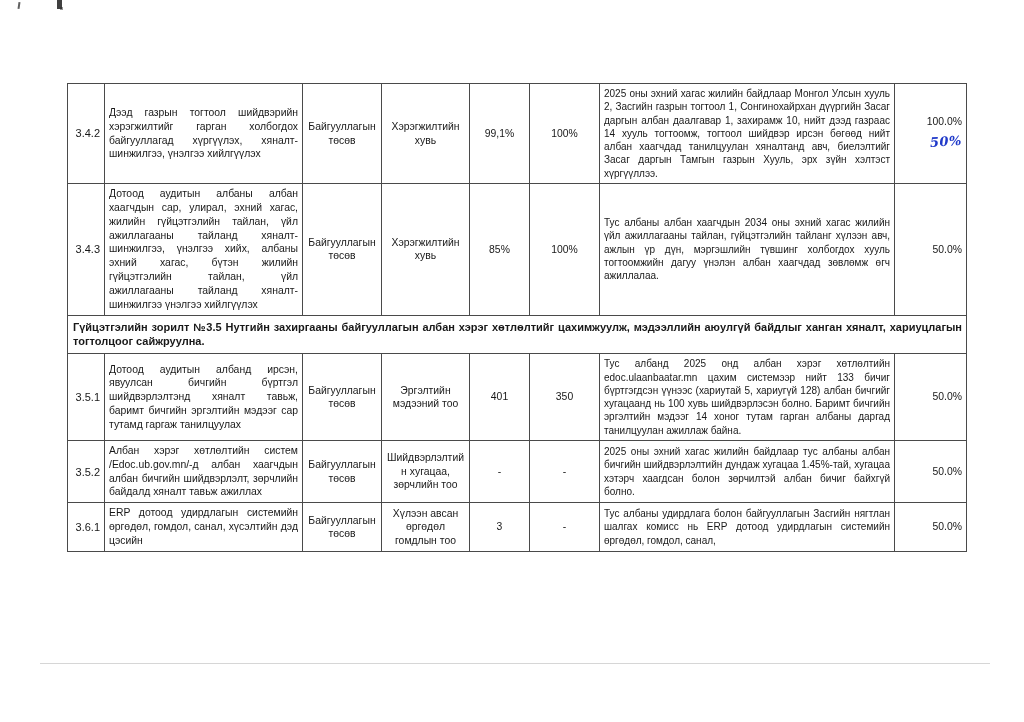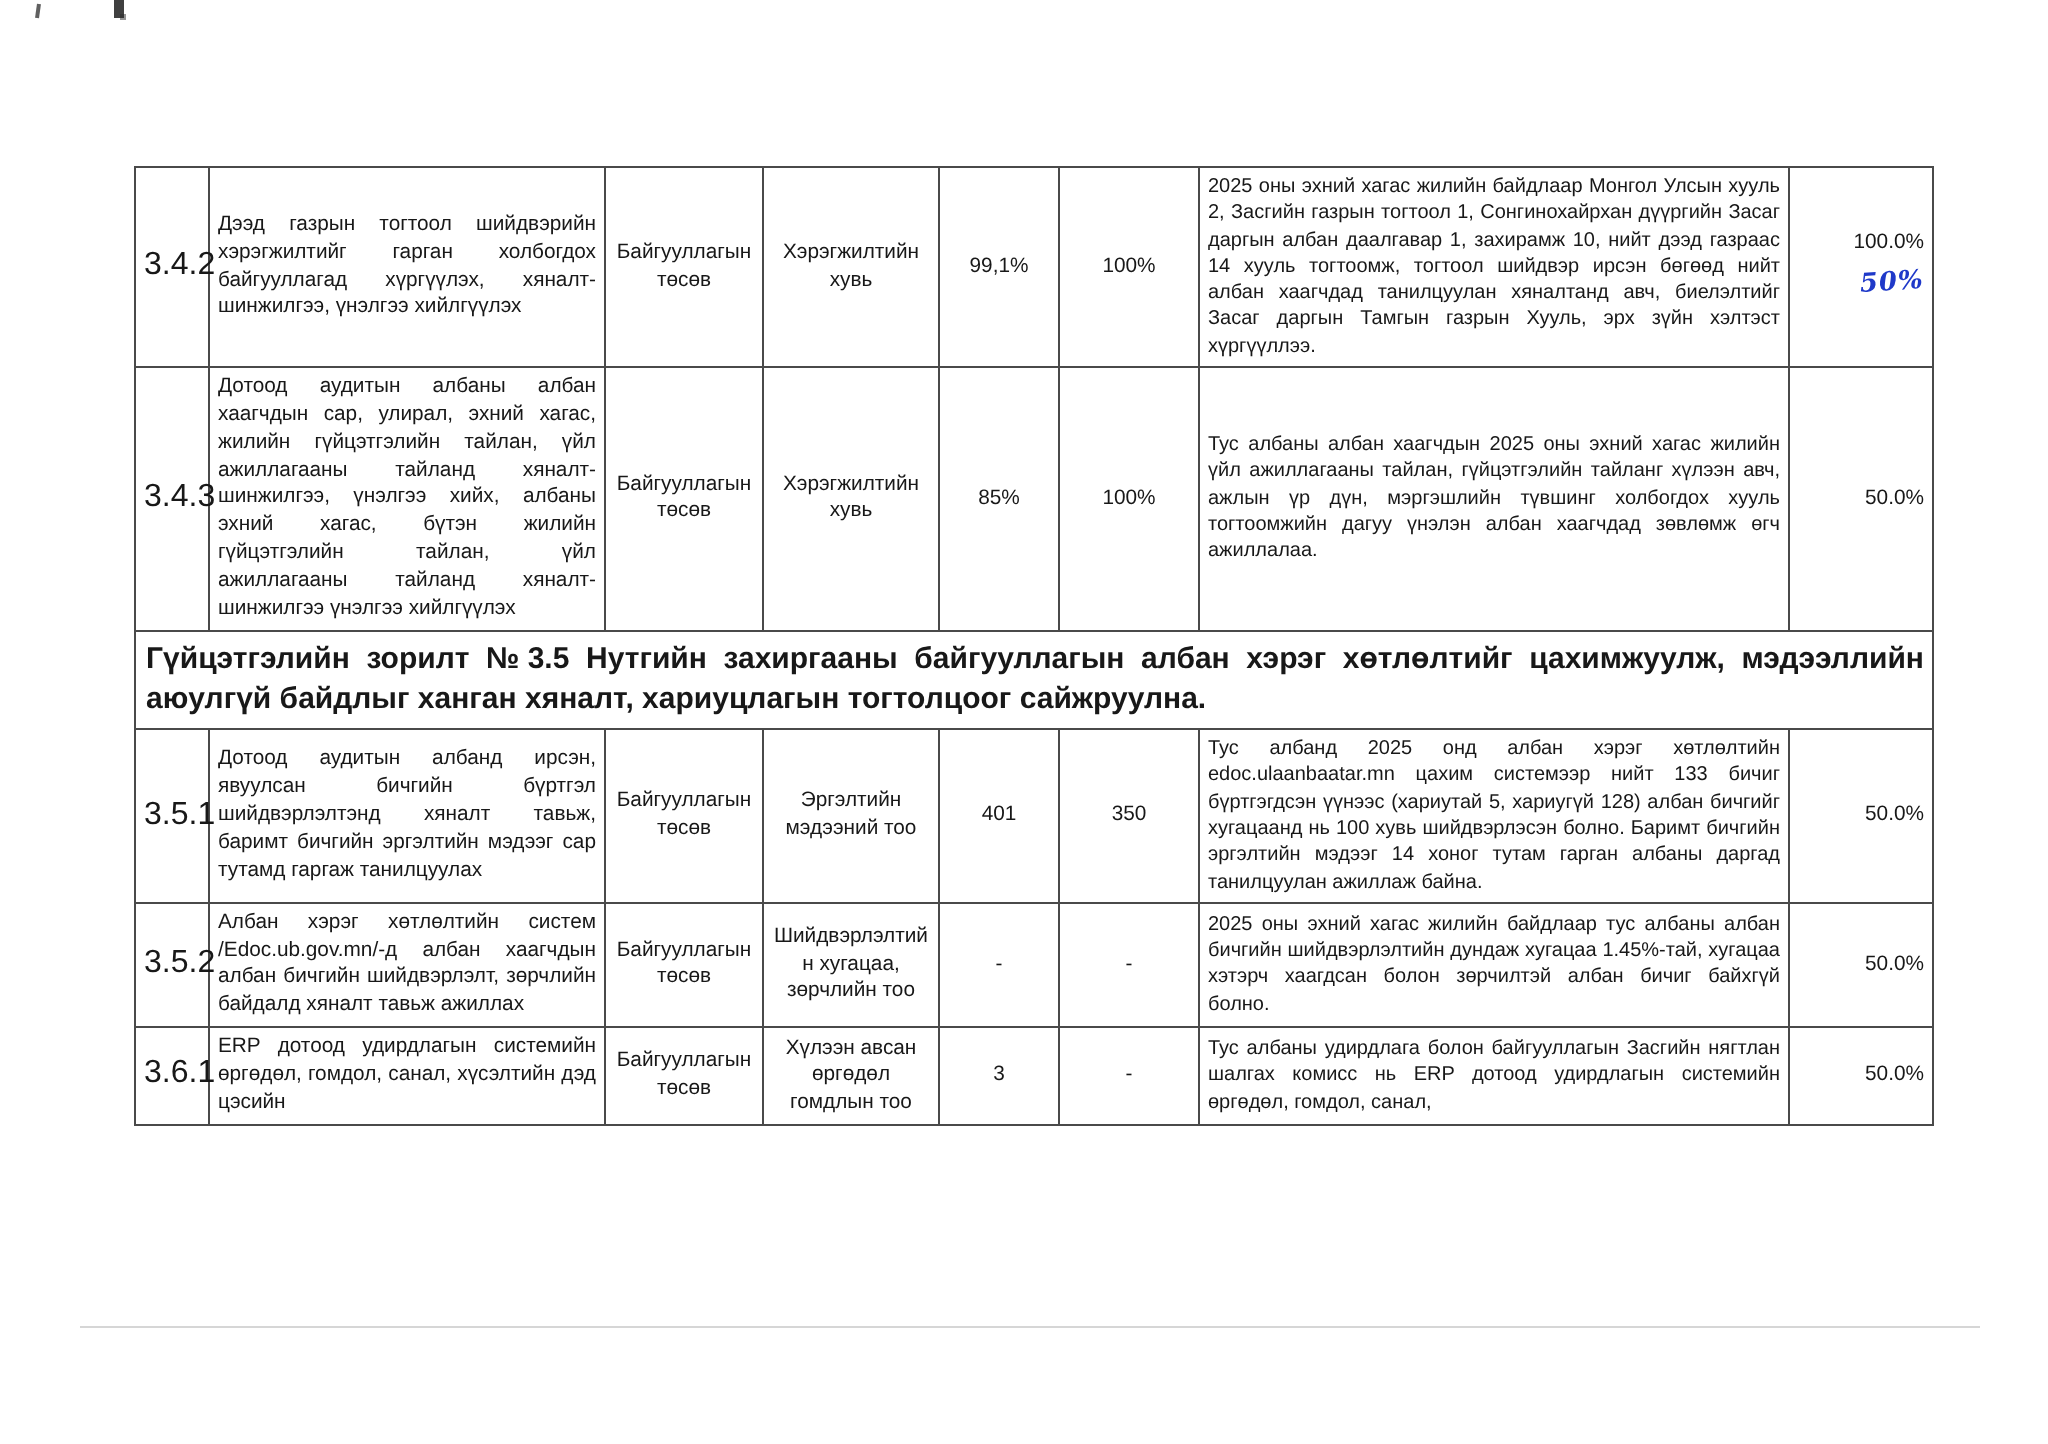--- a/index.html
+++ b/index.html
@@ -55,22 +55,22 @@
   col.c-idx   { width: 37px;  }
   col.c-task  { width: 198px; }
   col.c-src   { width: 79px;  }
   col.c-meas  { width: 88px;  }
   col.c-plan  { width: 60px;  }
   col.c-fact  { width: 70px;  }
   col.c-desc  { width: 295px; }
   col.c-pct   { width: 72px;  }
 
   .cell-idx {
-    text-align: center;
-    font-size: 16px;
+    text-align: right;
+    font-size: 11px;
     padding-left: 3px;
     white-space: nowrap;
   }
   .cell-task {
     text-align: justify;
     text-align-last: left;
     hyphens: none;
     font-size: 10.4px;
     line-height: 1.33;
     padding-left: 5px;
@@ -92,21 +92,21 @@
     text-align: right;
     font-size: 10.4px;
     position: relative;
   }
 
   tr.section-row td {
     padding: 4px 4px 4px 5px;
     text-align: justify;
     text-align-last: left;
     font-weight: bold;
-    font-size: 15px;
+    font-size: 11px;
     line-height: 1.35;
   }
 
   
   .handwritten {
     display: block;
     margin-top: 7px;
     color: #1f39c9;
     font-family: "DejaVu Serif", serif;
     font-style: italic;
@@ -162,21 +162,21 @@
         </td>
       </tr>
 
       <tr>
         <td class="cell-idx">3.4.3</td>
         <td class="cell-task">Дотоод аудитын албаны албан хаагчдын сар, улирал, эхний хагас, жилийн гүйцэтгэлийн тайлан, үйл ажиллагааны тайланд хяналт- шинжилгээ, үнэлгээ хийх, албаны эхний хагас, бүтэн жилийн гүйцэтгэлийн тайлан, үйл ажиллагааны тайланд хяналт-шинжилгээ үнэлгээ хийлгүүлэх</td>
         <td class="cell-center">Байгууллагын төсөв</td>
         <td class="cell-center">Хэрэгжилтийн хувь</td>
         <td class="cell-center">85%</td>
         <td class="cell-center">100%</td>
-        <td class="cell-desc">Тус албаны албан хаагчдын 2025 оны эхний хагас жилийн үйл ажиллагааны тайлан, гүйцэтгэлийн тайланг хүлээн авч, ажлын үр дүн, мэргэшлийн түвшинг холбогдох хууль тогтоомжийн дагуу үнэлэн албан хаагчдад зөвлөмж өгч ажиллалаа.</td>
+        <td class="cell-desc">Тус албаны албан хаагчдын 2034 оны эхний хагас жилийн үйл ажиллагааны тайлан, гүйцэтгэлийн тайланг хүлээн авч, ажлын үр дүн, мэргэшлийн түвшинг холбогдох хууль тогтоомжийн дагуу үнэлэн албан хаагчдад зөвлөмж өгч ажиллалаа.</td>
         <td class="cell-pct">50.0%</td>
       </tr>
 
       <tr class="section-row">
         <td colspan="8">Гүйцэтгэлийн зорилт №3.5 Нутгийн захиргааны байгууллагын албан хэрэг хөтлөлтийг цахимжуулж, мэдээллийн аюулгүй байдлыг ханган хяналт, хариуцлагын тогтолцоог сайжруулна.</td>
       </tr>
 
       <tr>
         <td class="cell-idx">3.5.1</td>
         <td class="cell-task">Дотоод аудитын албанд ирсэн, явуулсан бичгийн бүртгэл шийдвэрлэлтэнд хяналт тавьж, баримт бичгийн эргэлтийн мэдээг сар тутамд гаргаж танилцуулах</td>

